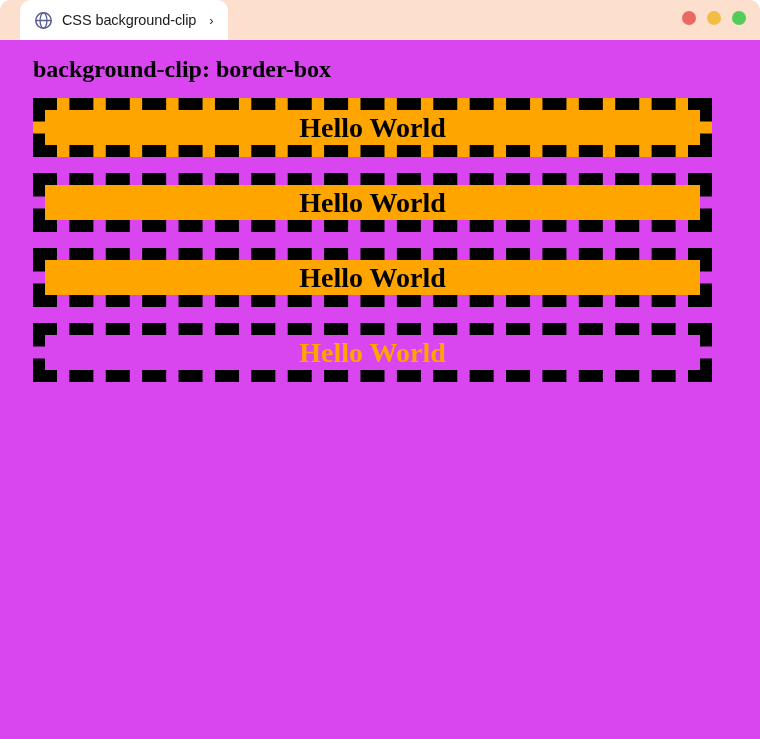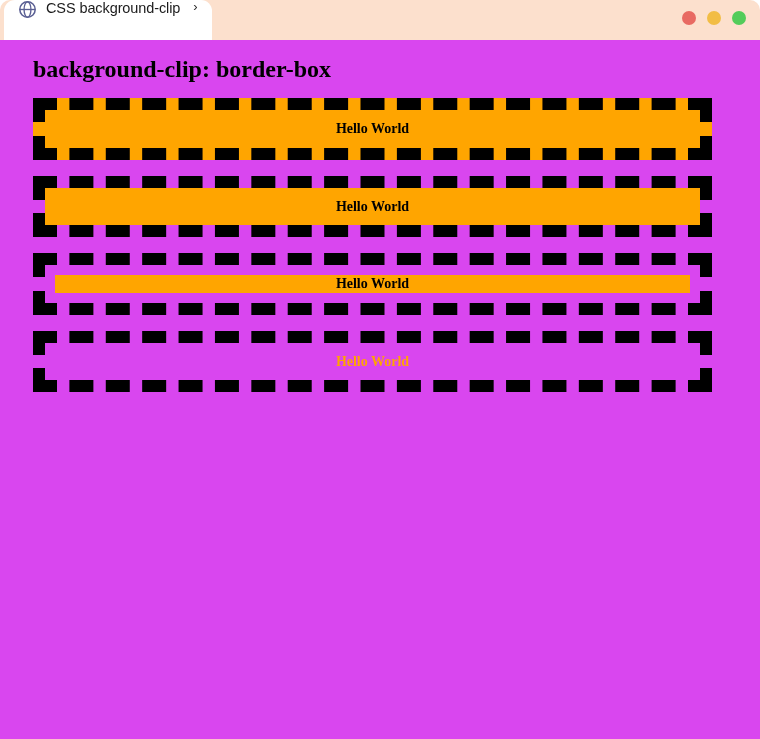--- a/index.html
+++ b/index.html
@@ -34,23 +34,24 @@
     flex: 0 0 40px;
     border-top-left-radius: 10px;
     border-top-right-radius: 10px;
     overflow: hidden;
   }
 
   .tab {
     height: 40px;
     background: #ffffff;
     display: flex;
+    align-items: center;
     gap: 9px;
     padding: 0 14px 0 14px;
-    margin-left: 4px;
+    margin-left: 20px;
     border-top-left-radius: 11px;
     border-top-right-radius: 11px;
     position: relative;
     box-sizing: border-box;
   }
 
   .tab-favicon {
     width: 19px;
     height: 19px;
     flex: 0 0 19px;
@@ -113,25 +114,24 @@
     margin: 0 0 16px 0;
     line-height: 1.1;
   }
 
   .demo-section { margin-bottom: 16px; }
   .demo-section:last-child { margin-bottom: 0; }
 
   
   .demo-box {
     border: 12px dashed #000000;
-    padding: 10px;
     background-color: #ffa500;
     font-family: "Liberation Serif", "DejaVu Serif", serif;
     font-weight: bold;
-    font-size: 14px;
+    font-size: 28px;
     color: #000000;
     text-align: center;
     line-height: 1.25;
     box-sizing: border-box;
     width: 100%;
     max-width: 679px;
   }
 
   .clip-border  { background-clip: border-box;  -webkit-background-clip: border-box; }
   .clip-padding { background-clip: padding-box; -webkit-background-clip: padding-box; }

